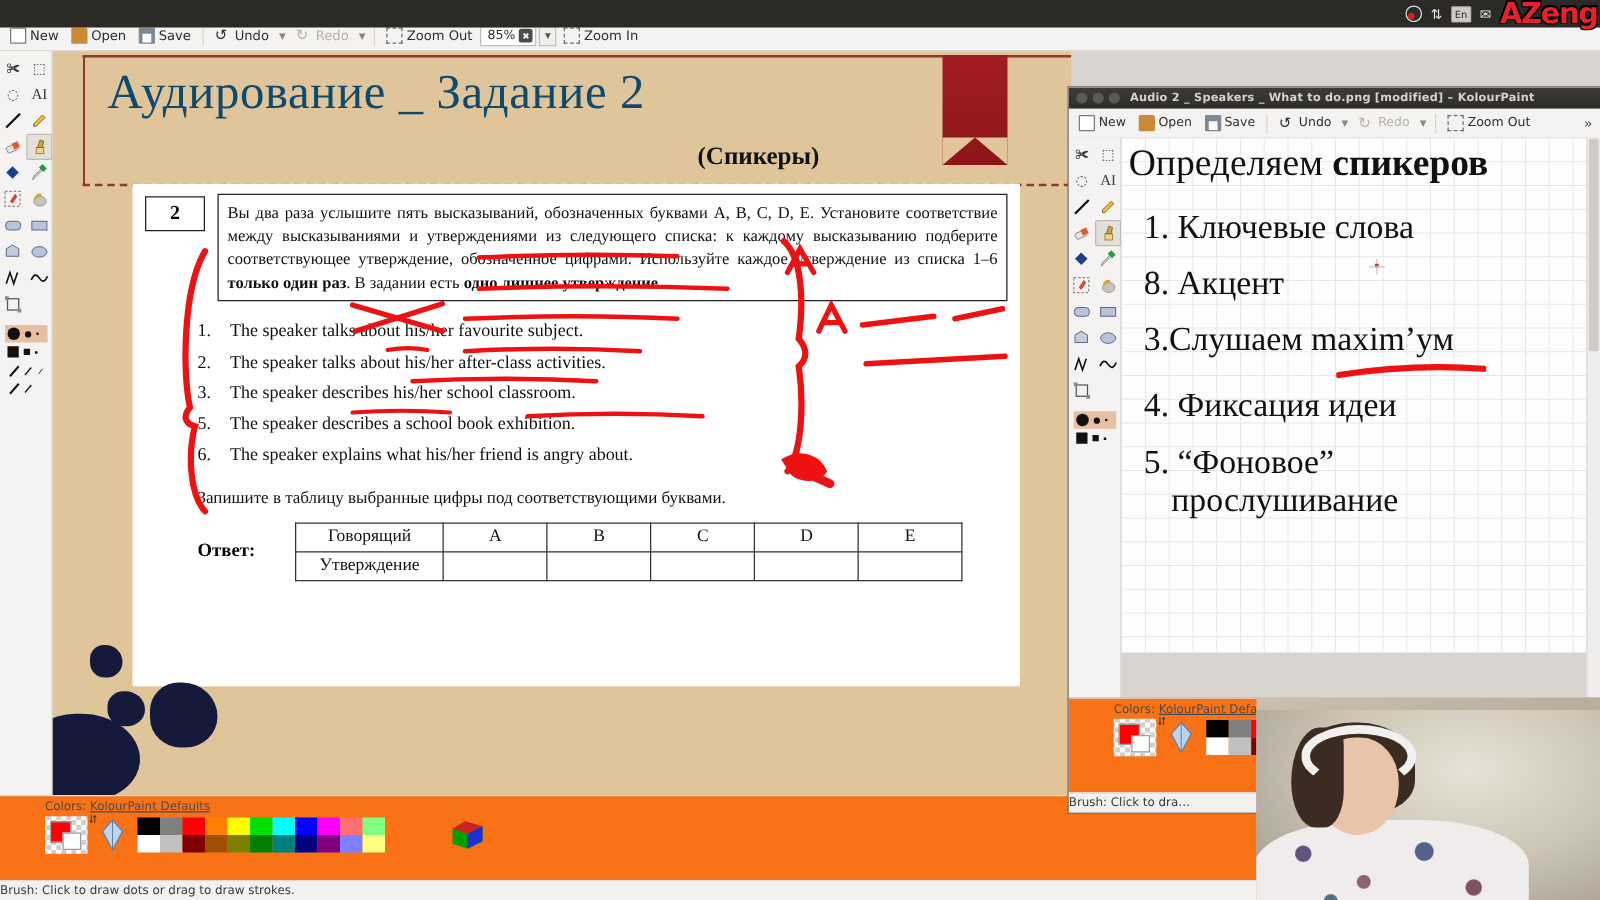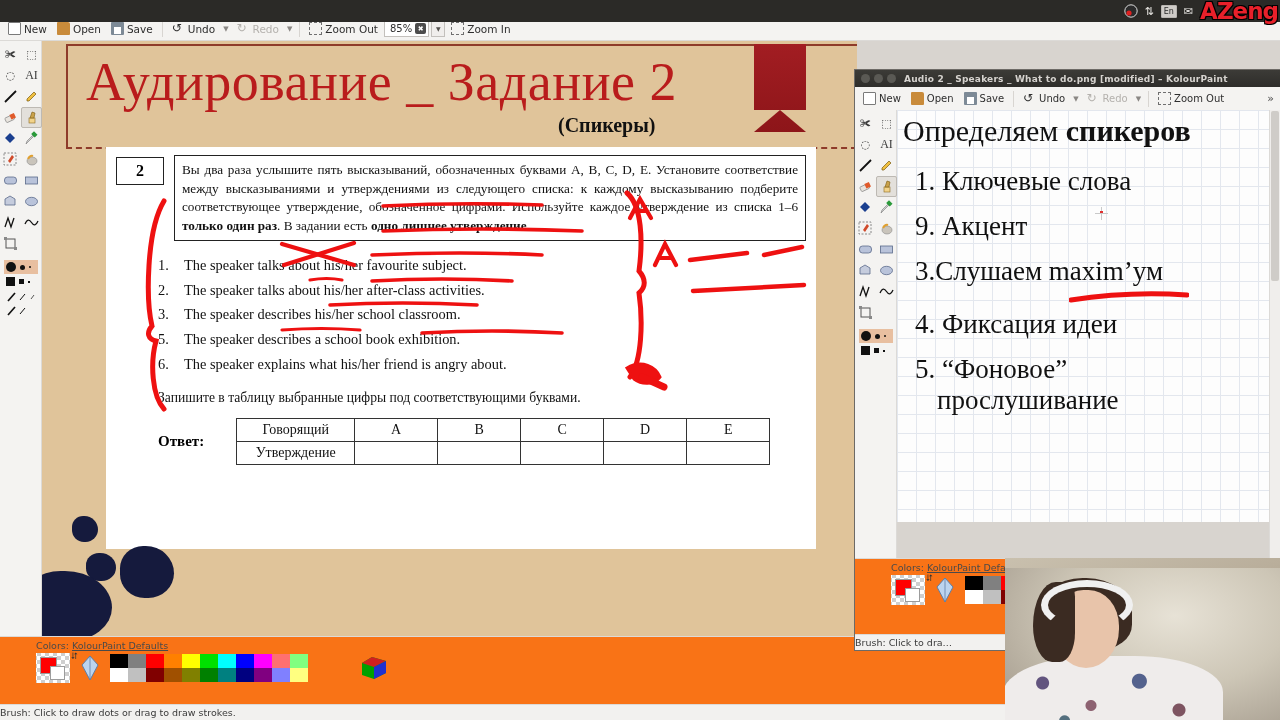--- a/index.html
+++ b/index.html
@@ -112,21 +112,21 @@
     overflow: hidden;
   }
   .slide-inner-border {
     position: absolute; left: 24px; top: 3px; right: 0px; height: 105px;
     border-left: 2px solid #8e3b2a; border-top: 2px solid #8e3b2a;
     border-bottom: 2px dashed #8e3b2a;
   }
   .slide-title {
     position: absolute; left: 44px; top: 10px;
     font-family: "Liberation Serif", "DejaVu Serif", serif;
-    font-size: 54px; color: #b91c1c; white-space: nowrap; letter-spacing: .5px;
+    font-size: 39px; color: #0c4a6e; white-space: nowrap; letter-spacing: .5px;
   }
   .slide-sub {
     position: absolute; left: 516px; top: 73px;
     font-family: "Liberation Serif", "DejaVu Serif", serif;
     font-size: 20px; font-weight: bold; color: #111;
   }
   .ribbon {
     position: absolute; left: 712px; top: 3px; width: 52px; height: 88px;
     background: linear-gradient(180deg,#a21d22 0%, #8d1519 100%);
   }
@@ -704,21 +704,21 @@
         <span style="width:2px;height:2px;background:#111;display:block;"></span>
       </div>
     </div>
   </div>
 
   <div class="canvas-wrap">
     <div class="grid-slide">
       <div class="gs-title"><span>Определяем </span><b>спикеров</b></div>
       <div class="gs-item" style="padding-top:18px;"><span>1. Ключевые слова</span></div>
       <div class="gs-item" style="padding-top:14px;">
-        <span>9. Акцент</span>
+        <span>8. Акцент</span>
         <span class="crosshair" style="left:198px; top:10px;">
             <i></i>
           </span>
       </div>
       <div class="gs-item" style="padding-top:14px; position:relative;">
         <span>3.Слушаем maxim’ум</span>
         <svg style="position:absolute; left:172px; top:48px; width:120px; height:14px;" viewBox="0 0 120 14">
           <path d="M2 10 Q60 1, 118 5" stroke="#ee1111" stroke-width="5" fill="none" stroke-linecap="round"></path>
         </svg>
       </div>

